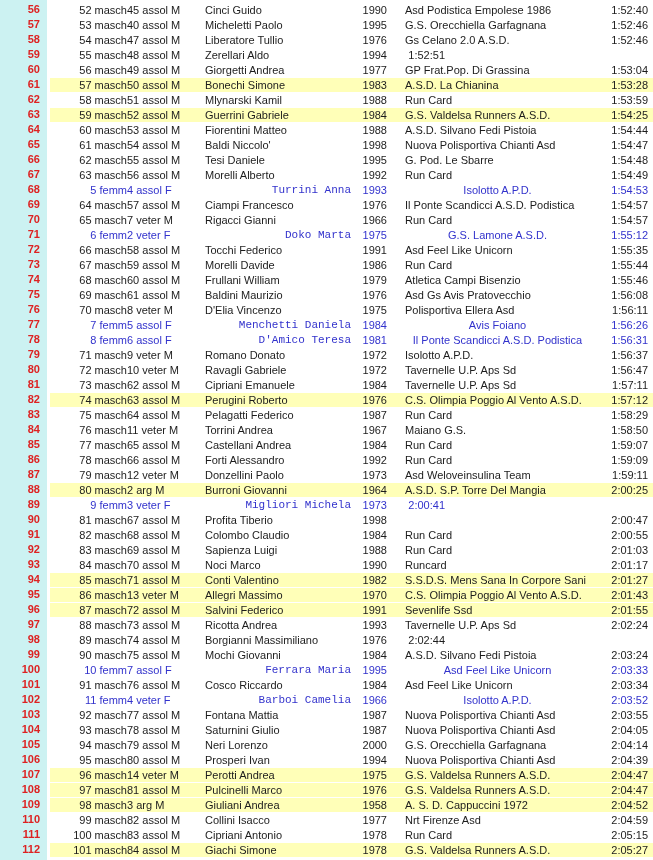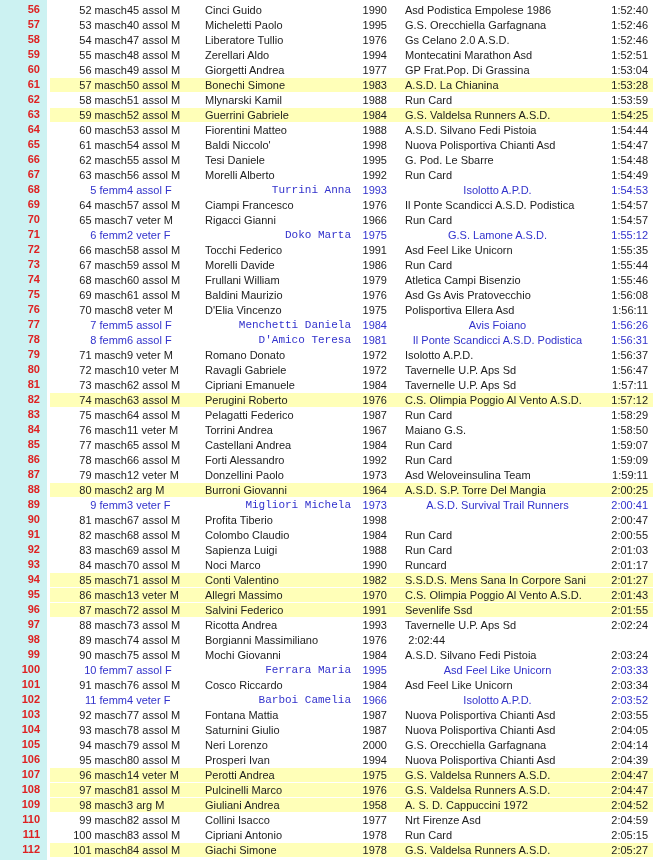--- a/index.html
+++ b/index.html
@@ -81,21 +81,20 @@
       <span class="c7">1:52:46</span>
     </div>
   </div>
       <div class="row">
     <div class="num">59</div>
     <div class="body">
       <span class="c2">55 masch</span>
       <span class="c3">48 assol M</span>
       <span class="c4">Zerellari Aldo</span>
       <span class="c5">1994</span>
-      <span class="c6">Montecatini Marathon Asd</span>
       <span class="c7">1:52:51</span>
     </div>
   </div>
       <div class="row">
     <div class="num">60</div>
     <div class="body">
       <span class="c2">56 masch</span>
       <span class="c3">49 assol M</span>
       <span class="c4">Giorgetti Andrea</span>
       <span class="c5">1977</span>
@@ -411,21 +410,20 @@
       <span class="c7">2:00:25</span>
     </div>
   </div>
       <div class="row f">
     <div class="num">89</div>
     <div class="body">
       <span class="c2">9 femm</span>
       <span class="c3">3 veter F</span>
       <span class="c4">Migliori Michela</span>
       <span class="c5">1973</span>
-      <span class="c6">A.S.D. Survival Trail Runners</span>
       <span class="c7">2:00:41</span>
     </div>
   </div>
       <div class="row">
     <div class="num">90</div>
     <div class="body">
       <span class="c2">81 masch</span>
       <span class="c3">67 assol M</span>
       <span class="c4">Profita Tiberio</span>
       <span class="c5">1998</span>

